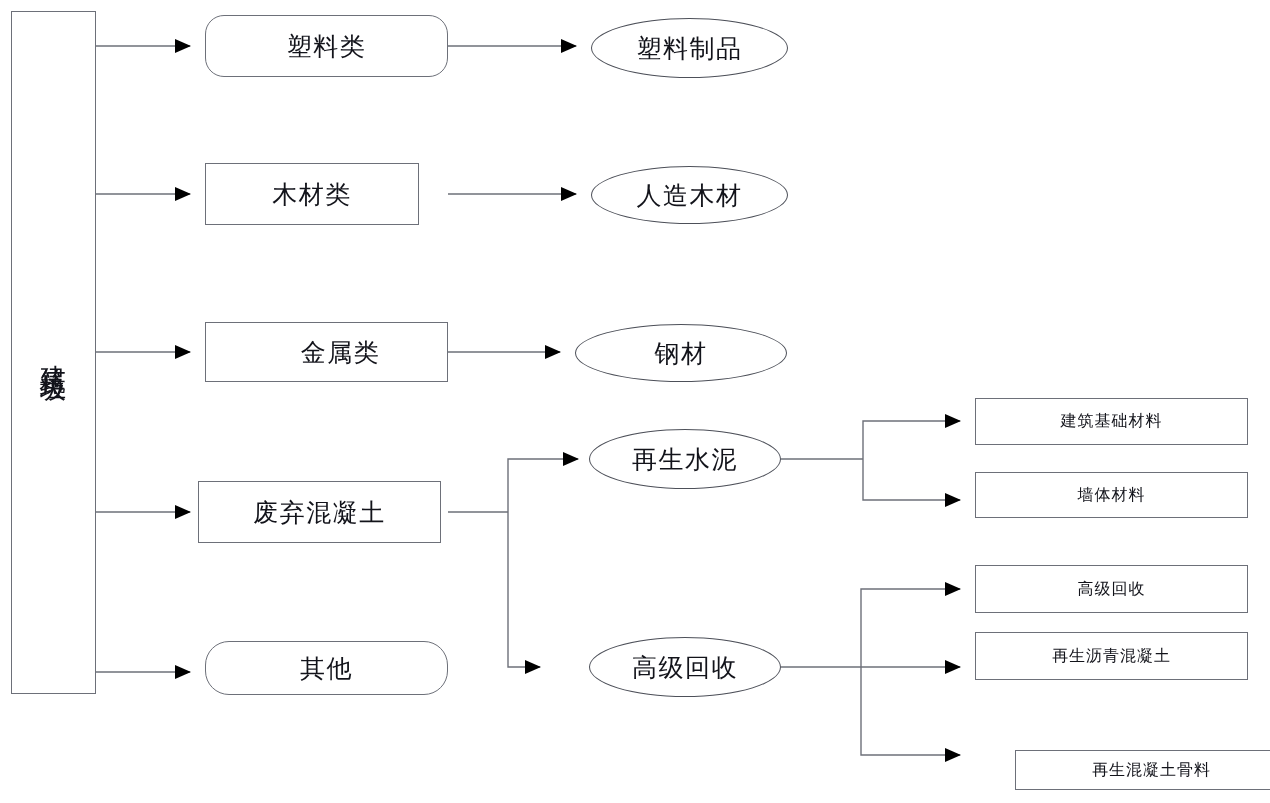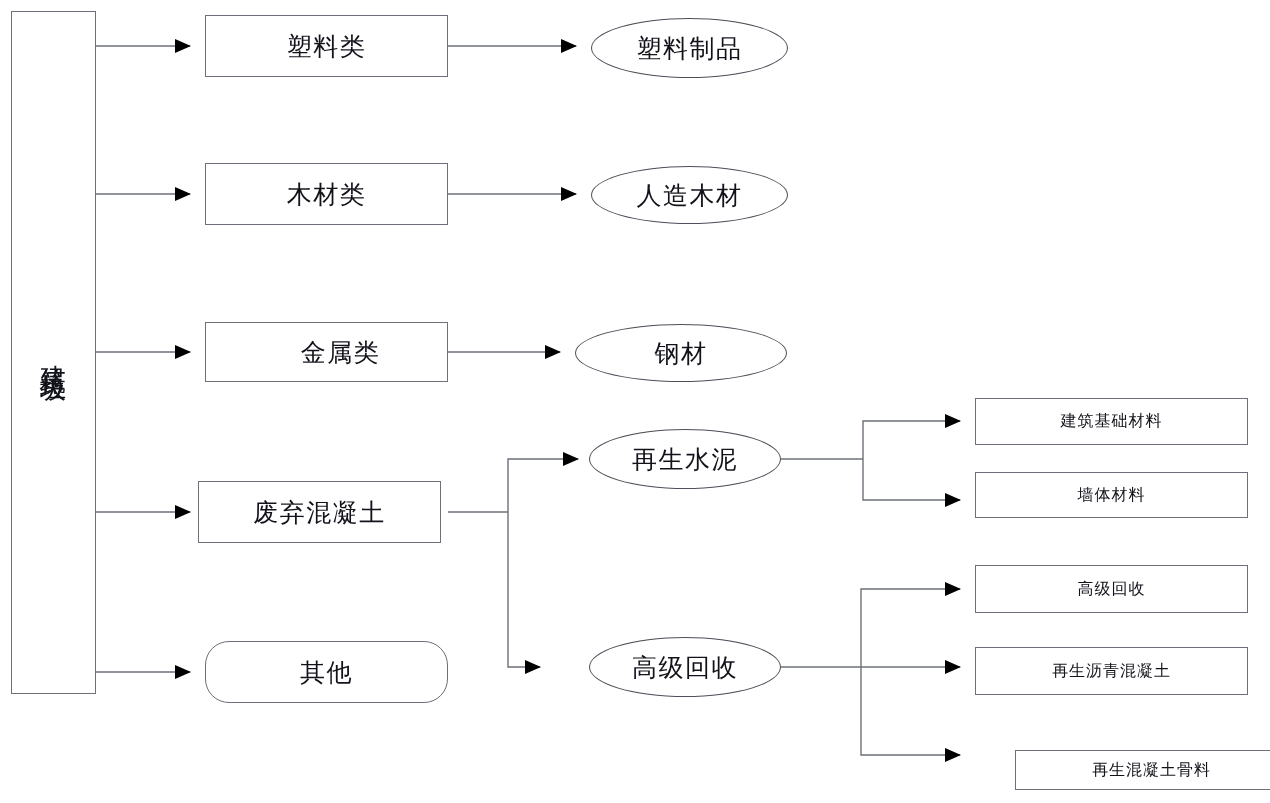--- a/index.html
+++ b/index.html
@@ -88,37 +88,37 @@
       <path d="M781,667 L960,667" marker-end="url(#ah)"></path>
       <path d="M861,667 L861,589 L960,589" marker-end="url(#ah)"></path>
       <path d="M861,667 L861,755 L960,755" marker-end="url(#ah)"></path>
     </g>
   </svg>
 
   <div class="node vbox" style="left:11px;top:11px;width:85px;height:683px;">
     <span>建筑垃圾</span>
   </div>
 
-  <div class="node box" style="left:205px;top:15px;width:243px;height:62px;">
+  <div class="node box" style="left:205px;top:15px;width:243px;height:62px;border-radius:19px;">
     <span>塑料类</span>
   </div>
 
-  <div class="node box" style="left:205px;top:163px;width:243px;height:62px;">
+  <div class="node box" style="left:205px;top:163px;width:214px;height:62px;">
     <span>木材类</span>
   </div>
 
   <div class="node box" style="left:205px;top:322px;width:243px;height:60px;padding-left:28px;">
     <span>金属类</span>
   </div>
 
   <div class="node box" style="left:198px;top:481px;width:243px;height:62px;">
     <span>废弃混凝土</span>
   </div>
 
-  <div class="node box" style="left:205px;top:641px;width:243px;height:62px;border-radius:24px;">
+  <div class="node box" style="left:205px;top:641px;width:243px;height:54px;border-radius:24px;">
     <span>其他</span>
   </div>
 
   <div class="node ellipse" style="left:591px;top:18px;width:197px;height:60px;">
     <span>塑料制品</span>
   </div>
 
   <div class="node ellipse" style="left:591px;top:166px;width:197px;height:58px;">
     <span>人造木材</span>
   </div>
@@ -140,21 +140,21 @@
   </div>
 
   <div class="node box box-sm" style="left:975px;top:472px;width:273px;height:46px;">
     <span>墙体材料</span>
   </div>
 
   <div class="node box box-sm" style="left:975px;top:565px;width:273px;height:48px;">
     <span>高级回收</span>
   </div>
 
-  <div class="node box box-sm" style="left:975px;top:647px;width:273px;height:48px;">
+  <div class="node box box-sm" style="left:975px;top:632px;width:273px;height:48px;">
     <span>再生沥青混凝土</span>
   </div>
 
   <div class="node box box-sm" style="left:975px;top:750px;width:273px;height:40px;margin-left:40px;">
     <span>再生混凝土骨料</span>
   </div>
 
 </div>
 
 </body></html>

